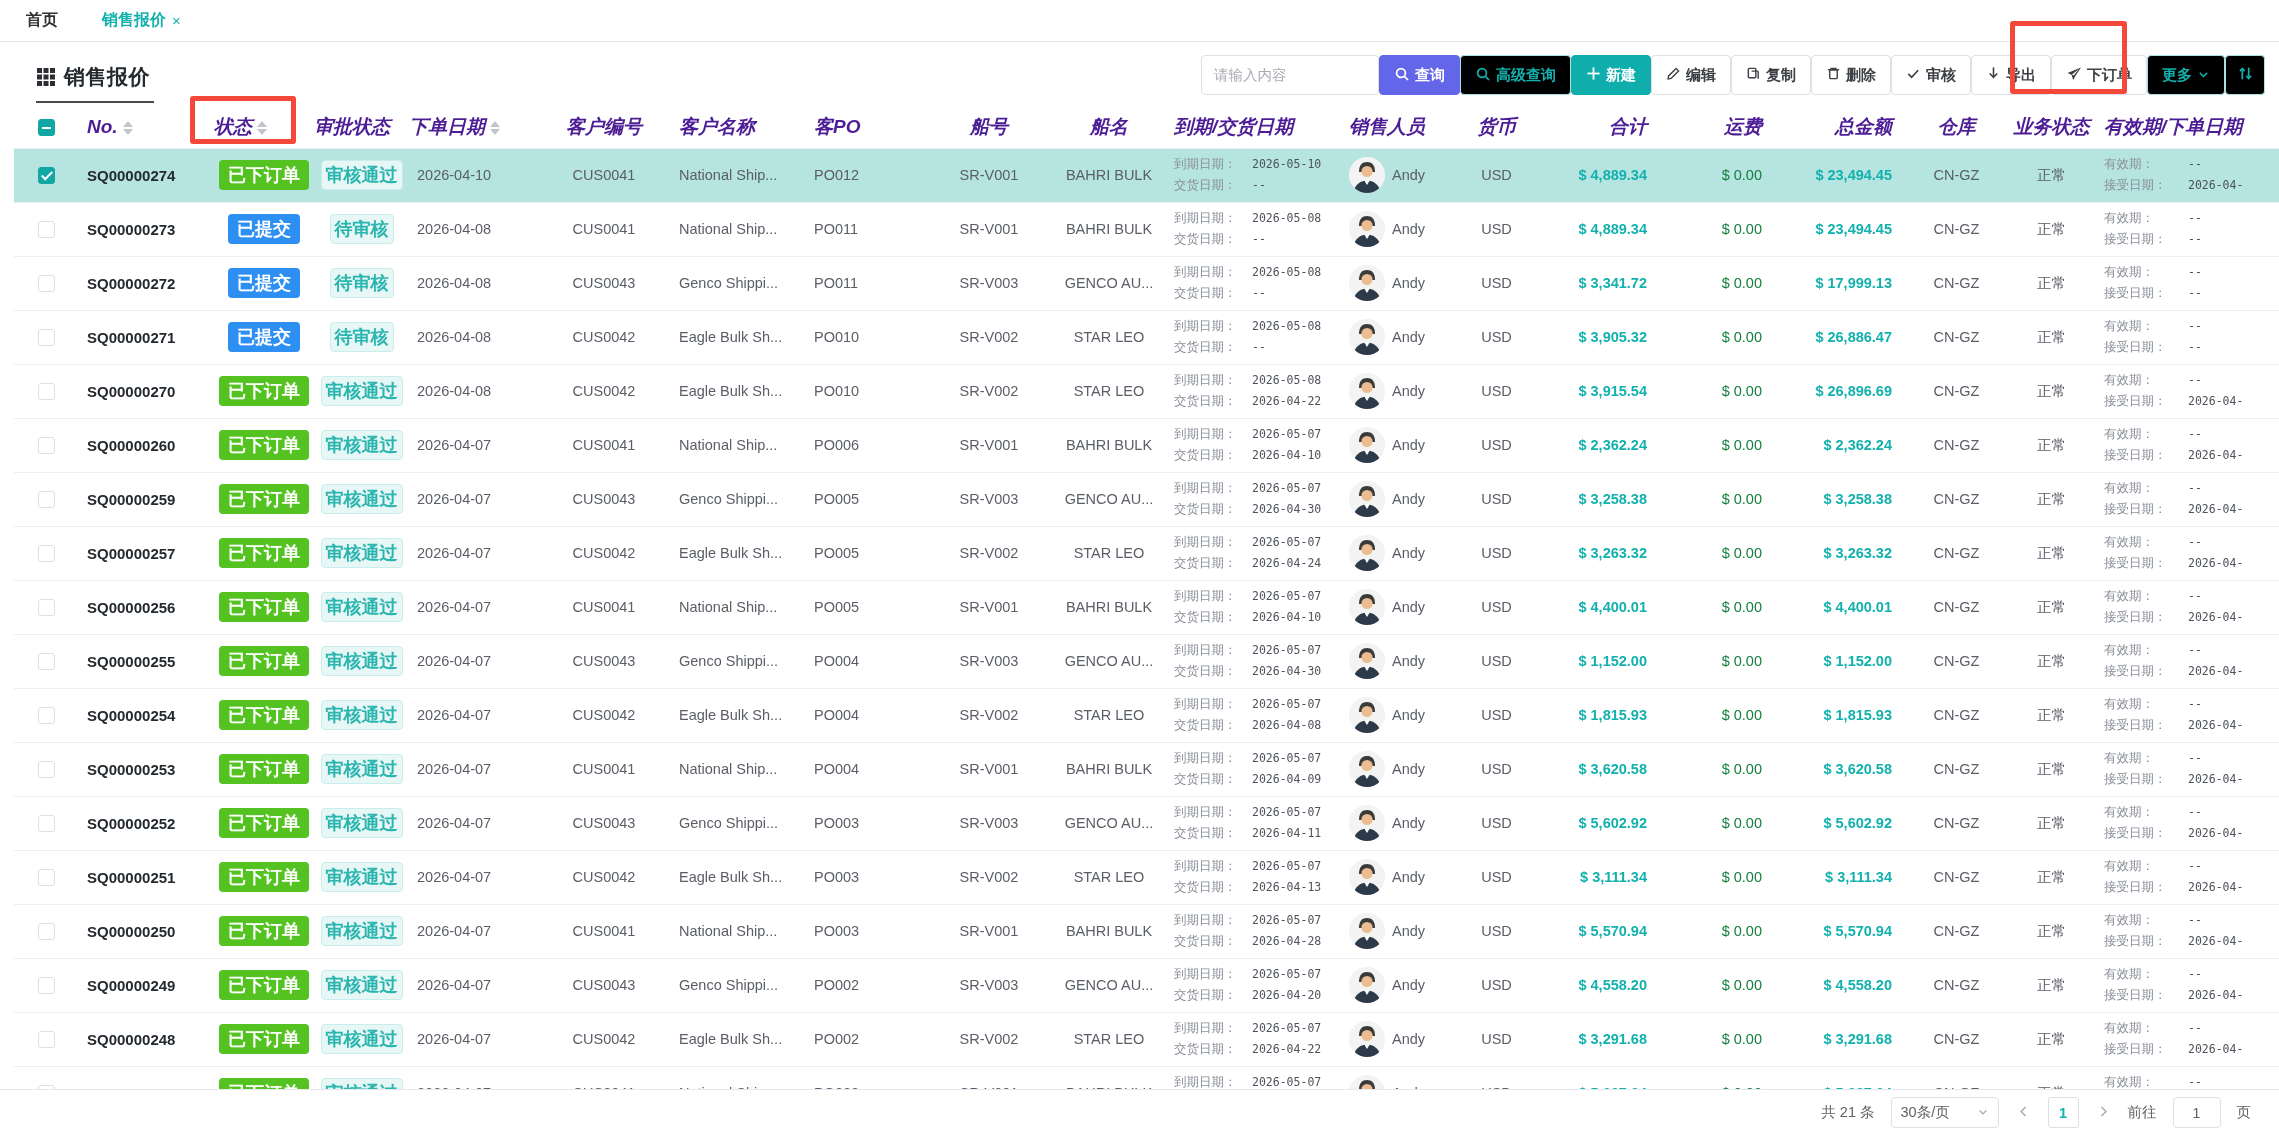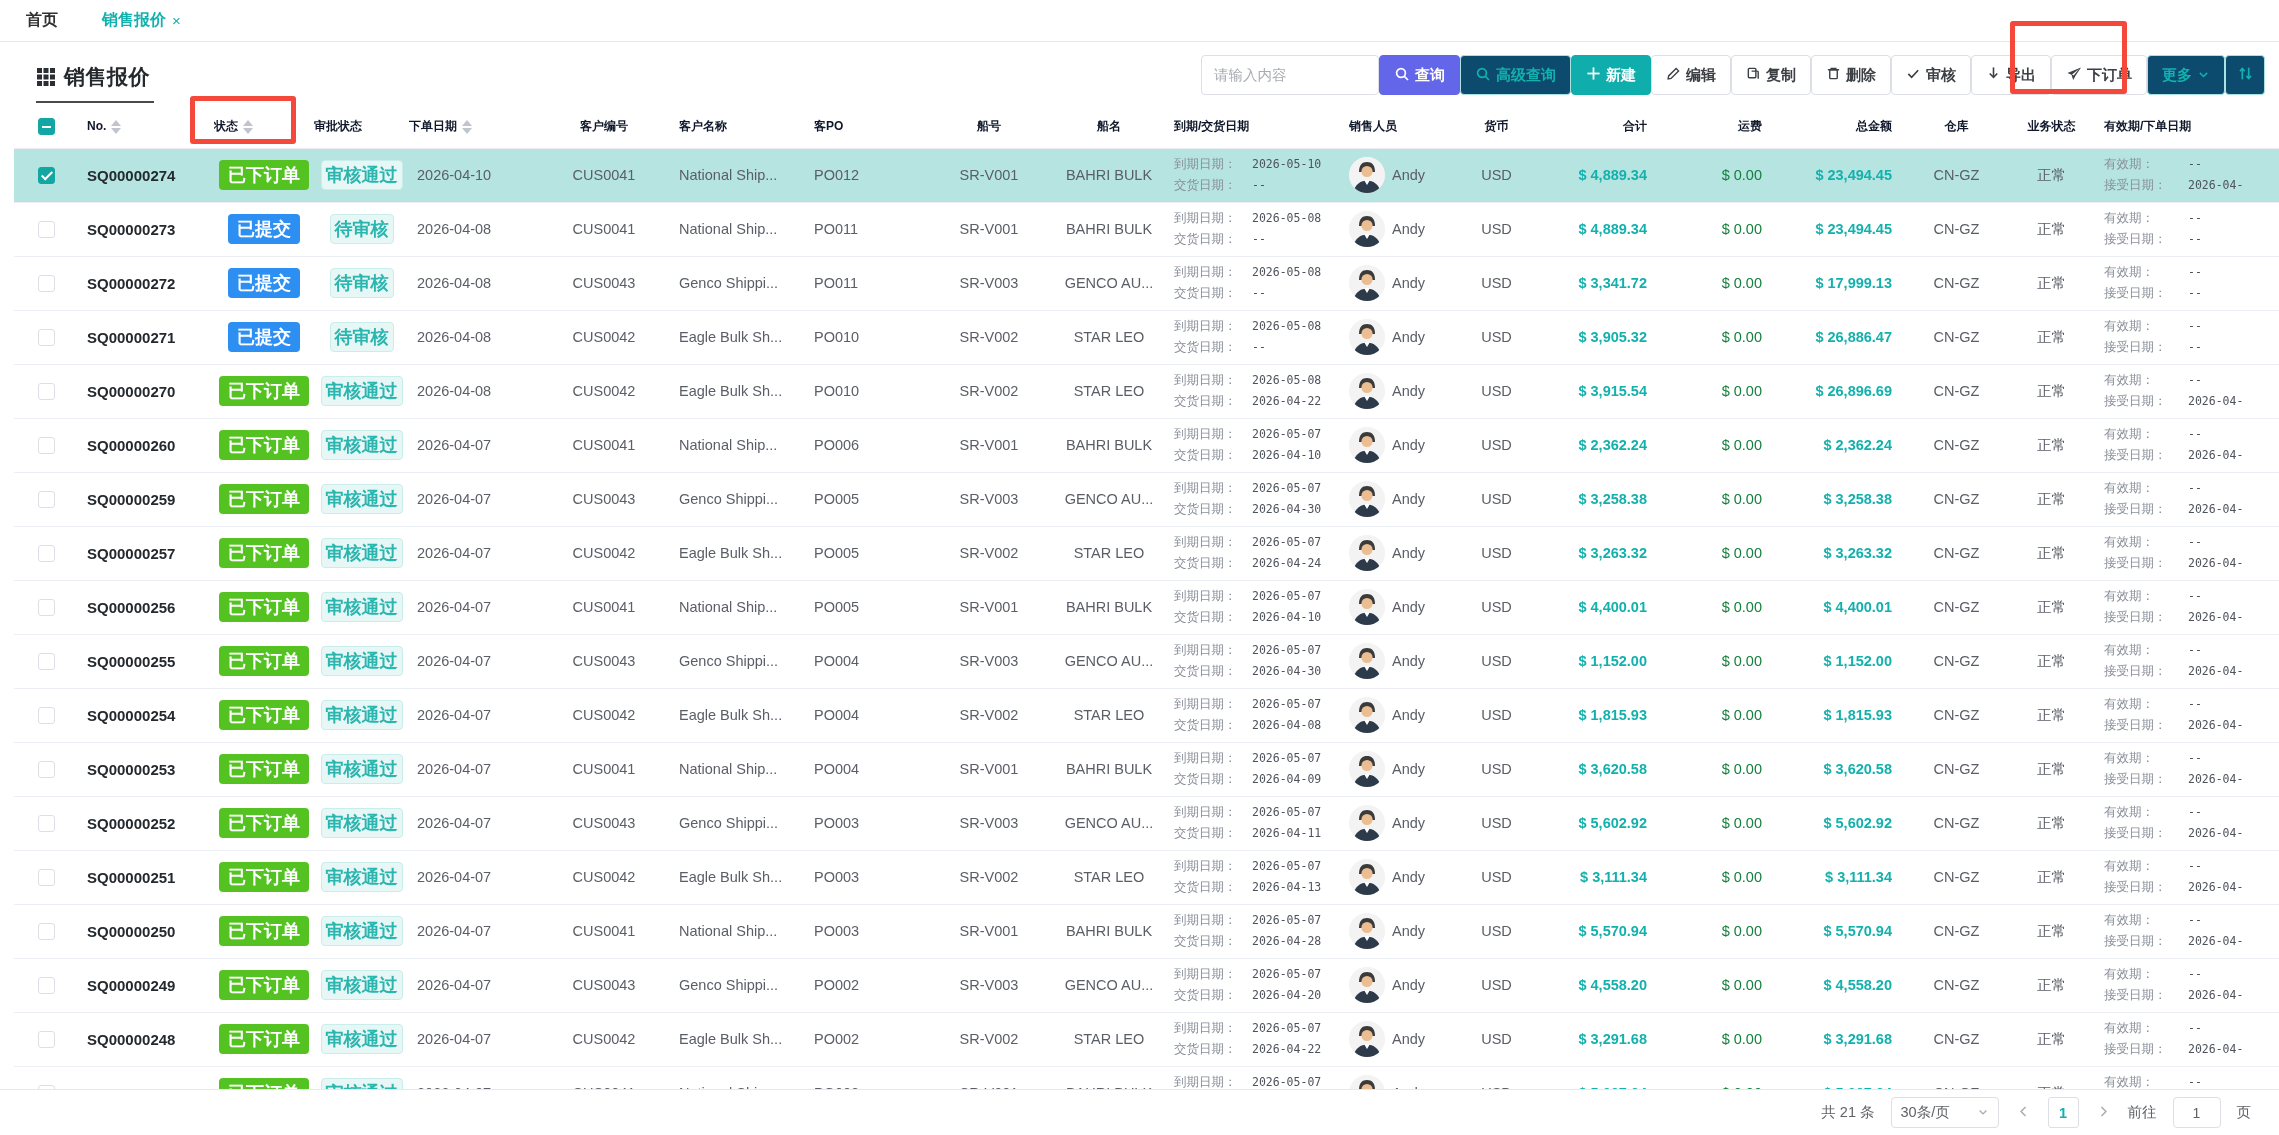--- a/index.html
+++ b/index.html
@@ -24,30 +24,30 @@
   .search-input { width:178px; height:40px; border:1px solid #dcdfe6; border-radius:4px;
     padding:0 12px; font-size:14.5px; color:#303133; outline:none; background:#fff;
     font-family:"Liberation Sans","DejaVu Sans",sans-serif; }
   .search-input::placeholder { color:#a8abb2; }
   .btn { height:40px; padding:8px 14px; border-radius:4px; border:1px solid transparent;
     display:inline-flex; align-items:center; gap:5px; font-size:15px; cursor:pointer;
     background:#fff; white-space:nowrap; font-family:inherit; }
   .btn svg { flex:0 0 auto; }
   .btn-primary  { background:#6466e9; border-color:#6466e9; color:#fff; font-weight:700; }
   .btn-teal     { background:#0faead; border-color:#0faead; color:#fff; font-weight:700; }
-  .btn-soft     { background:#0c4a6e; border-color:#a9e2e0; color:#13b1ad; font-weight:700; }
+  .btn-soft     { background:#000000; border-color:#a9e2e0; color:#13b1ad; font-weight:700; }
   .btn-plain    { background:#fff; border-color:#dcdfe6; color:#3c3f44; font-weight:700; }
   .btn-icononly { width:40px; padding:0; justify-content:center; }
 
   
   .table-wrap { margin-left:14px; width:2265px; overflow:hidden; }
   table { border-collapse:collapse; table-layout:fixed; width:2290px; }
   th, td { overflow:hidden; white-space:nowrap; }
-  thead th { height:42px; font-size:12px; font-weight:700; color:#0f172a;
-    border-bottom:1px solid #ebeef5; text-align:left; }
+  thead th { height:42px; font-size:19px; font-weight:700; color:#4c1d95;
+    border-bottom:1px solid #ebeef5; text-align:left;font-style:italic; }
   tbody td { height:54px; border-bottom:1px solid #ebeef5; font-size:14.5px; color:#5a5e66; }
   tbody tr.selected td { background:#b5e4e1; }
   th.center, td.center { text-align:center; }
   th.right,  td.right  { text-align:right; padding-right:22px; }
   .pad { padding-left:8px; }
   .c-no-data { font-weight:700; color:#24292e; font-size:15px; }
   .caret-group { display:inline-flex; flex-direction:column; vertical-align:middle; margin-left:5px; }
   .caret { width:0; height:0; border-left:5px solid transparent; border-right:5px solid transparent; }
   .caret.up   { border-bottom:6px solid #c0c4cc; margin-bottom:2px; }
   .caret.down { border-top:6px solid #c0c4cc; }

